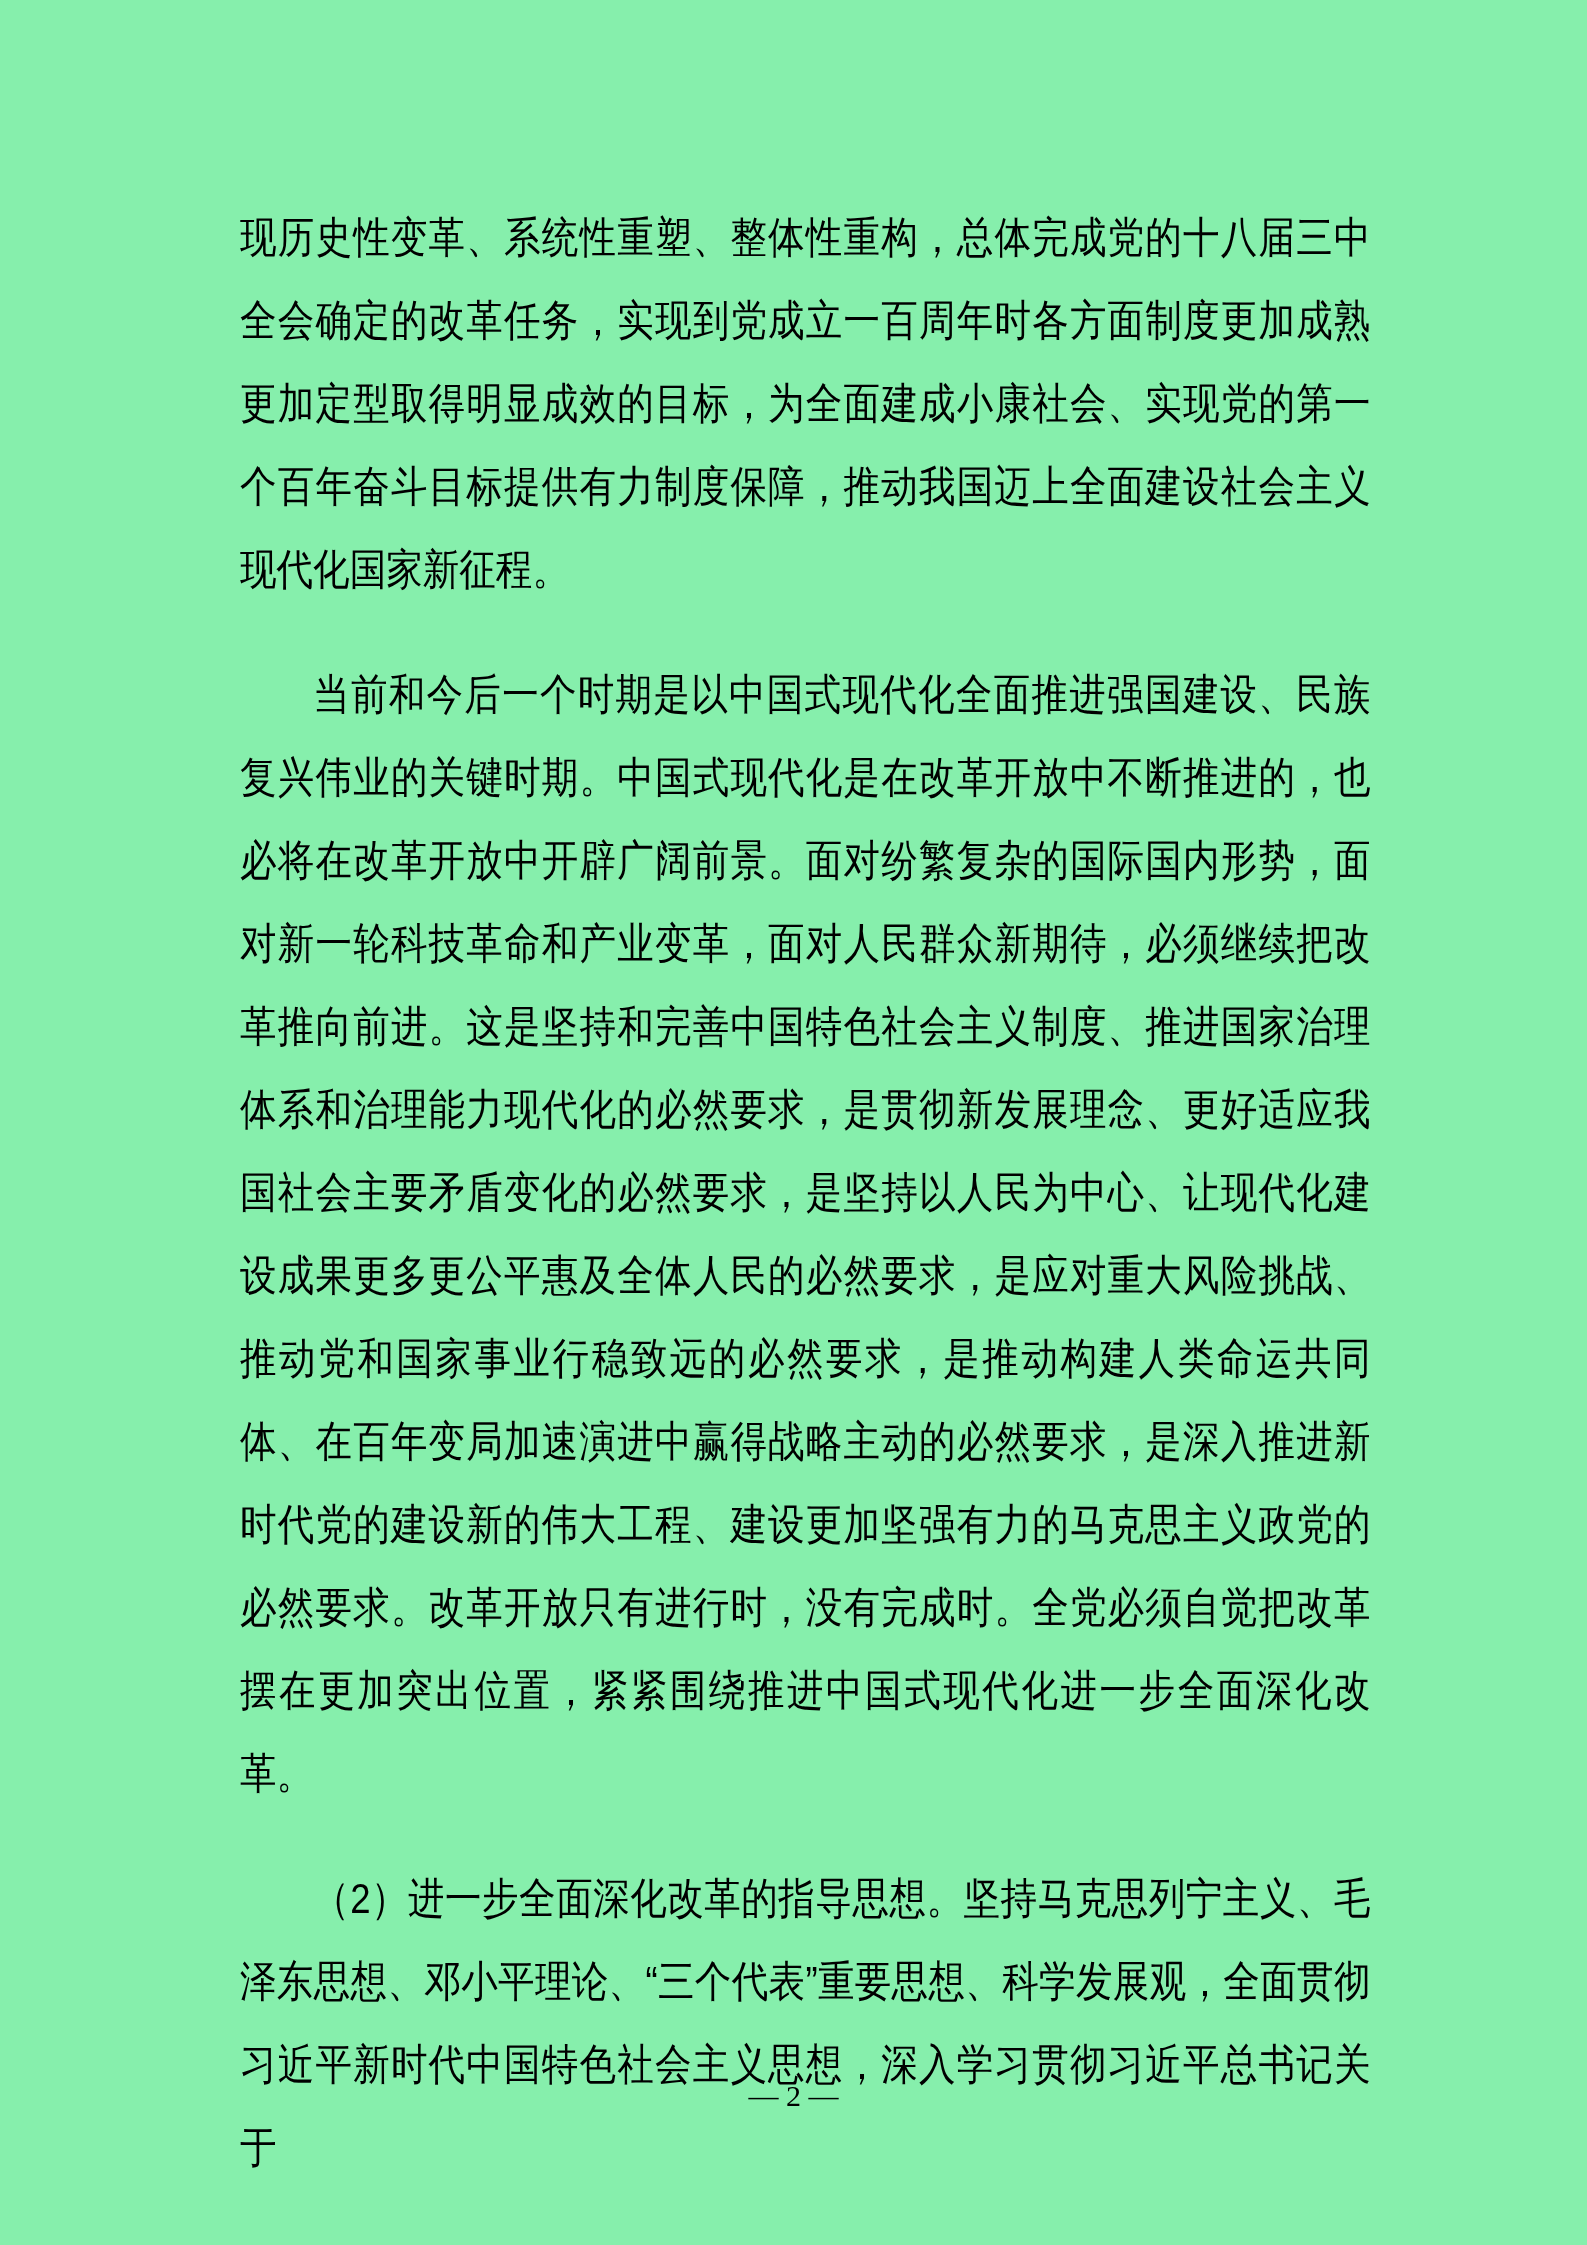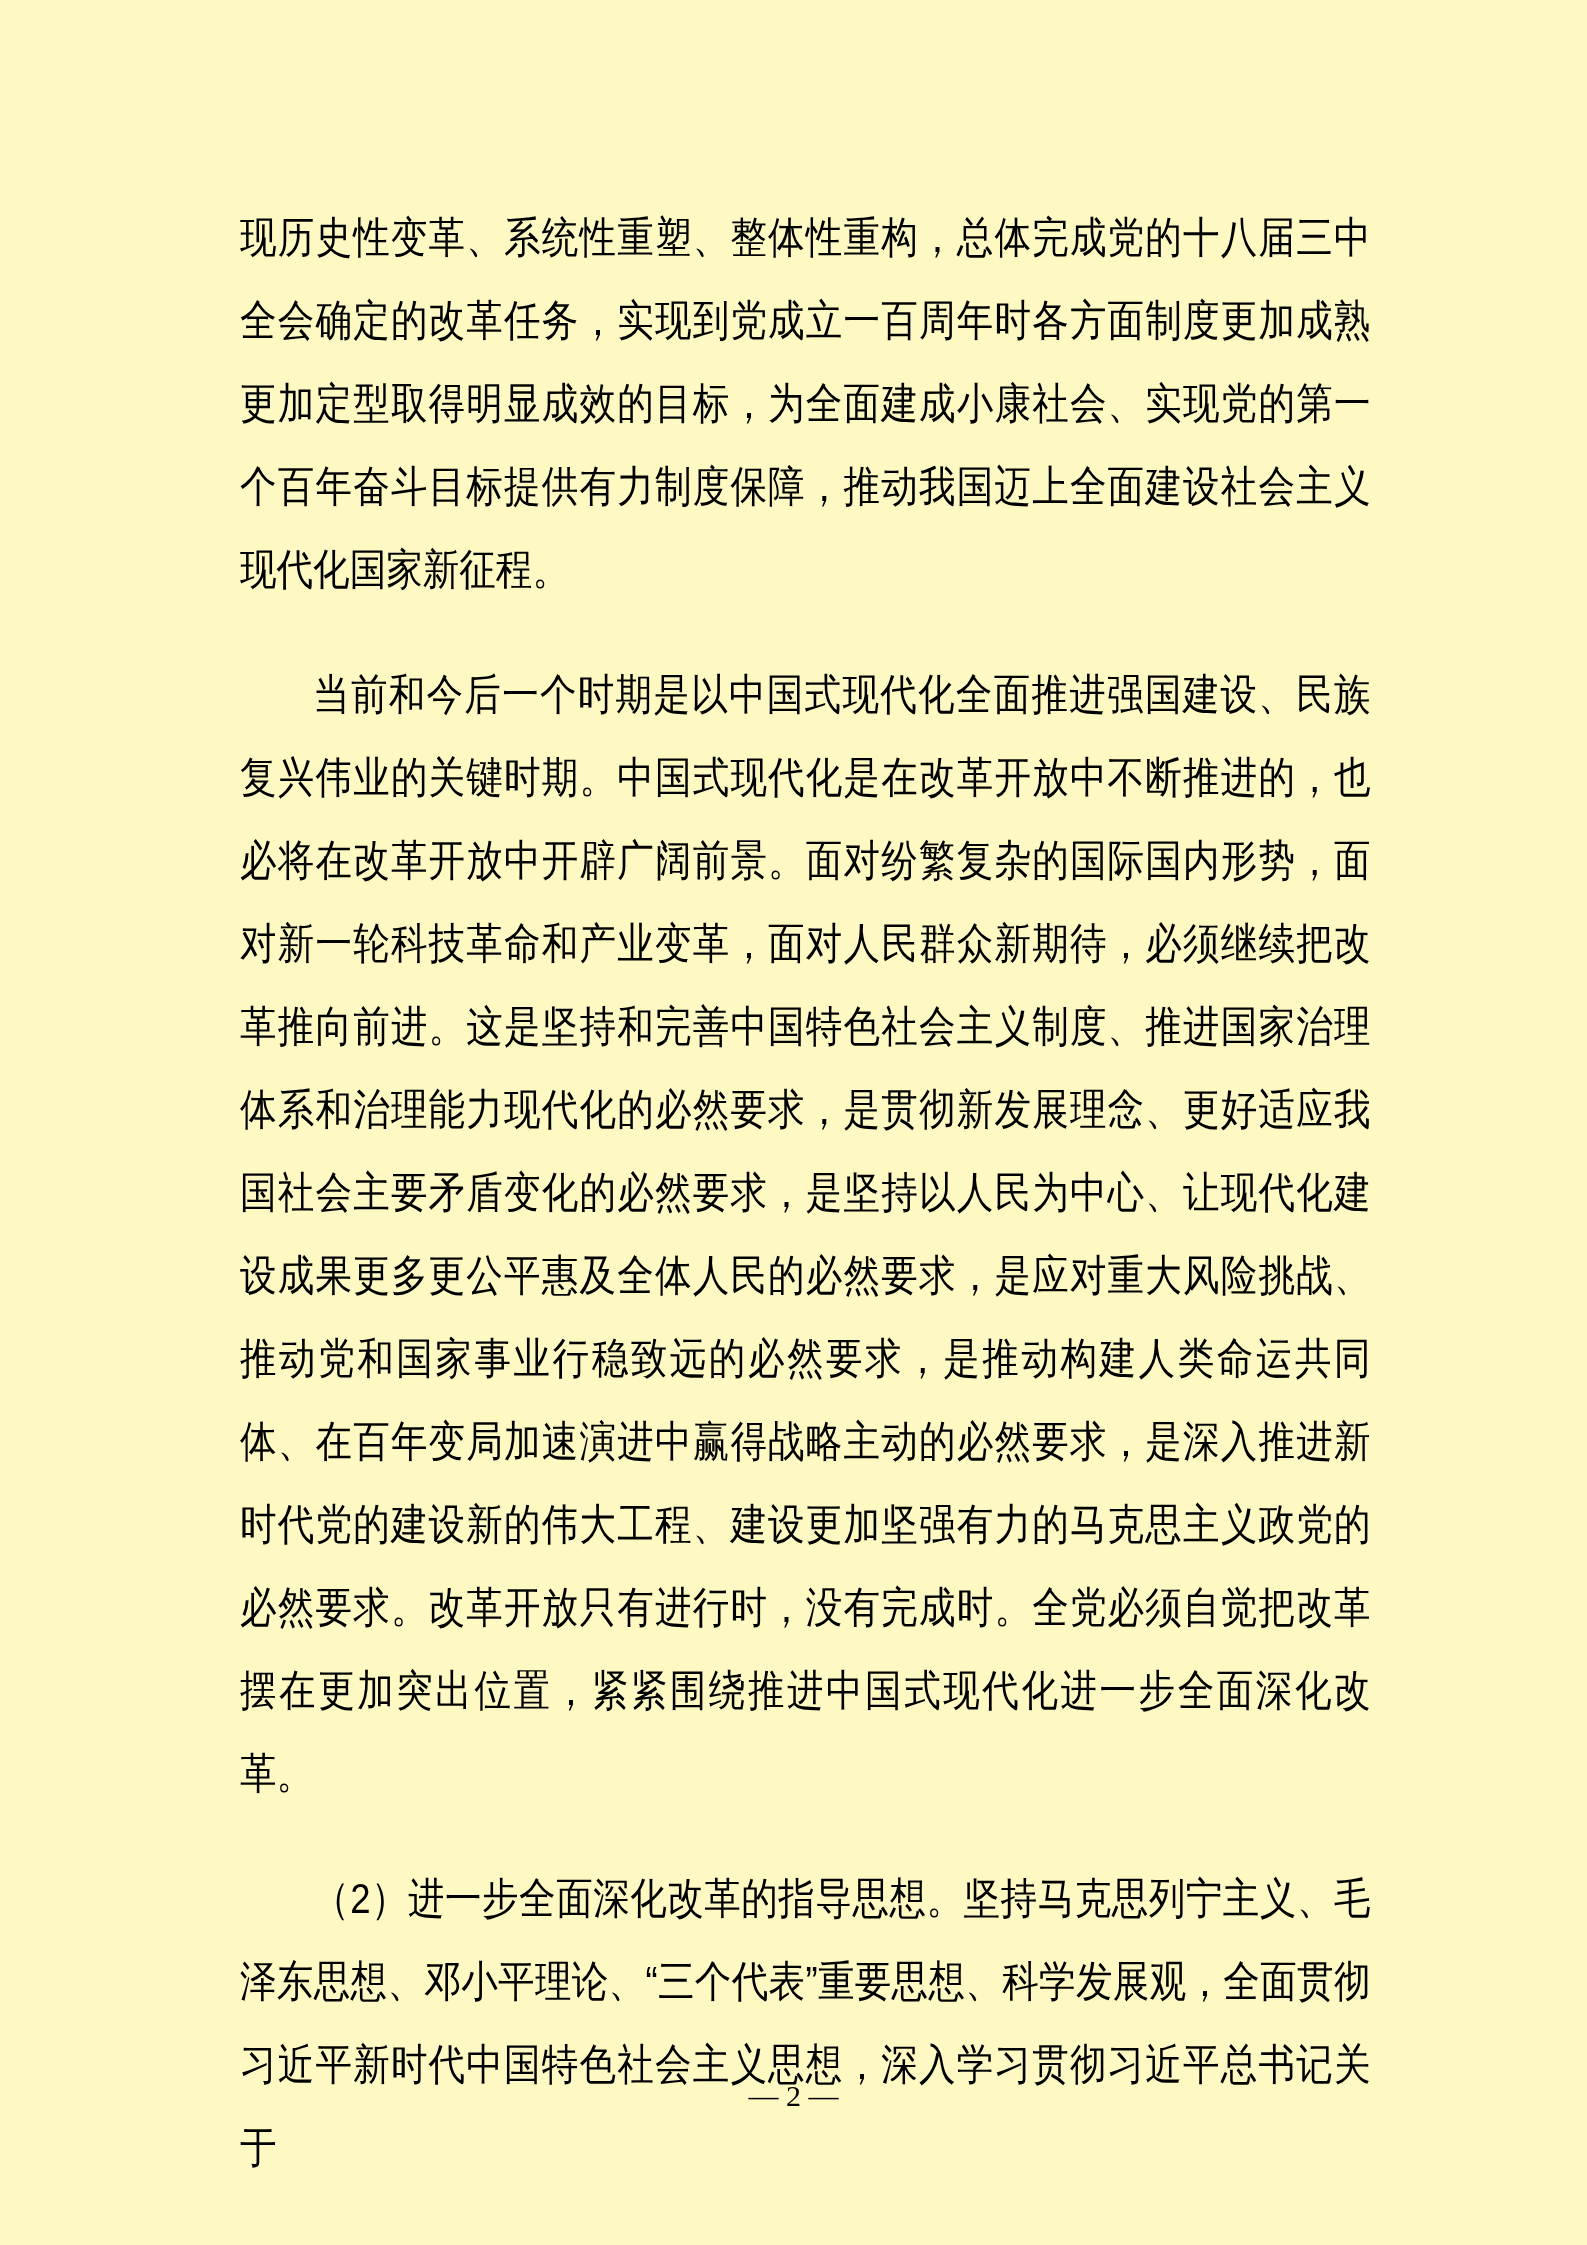--- a/index.html
+++ b/index.html
@@ -4,21 +4,21 @@
 <style>
   html, body {
     margin: 0;
     padding: 0;
     background: #ffffff;
   }
   .page {
     position: relative;
     width: 1587px;
     height: 2245px;
-    background: #fef9c3;
+    background: #86efac;
     overflow: hidden;
     font-family: "Liberation Sans", sans-serif;
   }
   
   .content {
     position: absolute;
     left: 240px;
     top: 196px;
     width: 1330px;              
     transform: scaleX(0.85);

